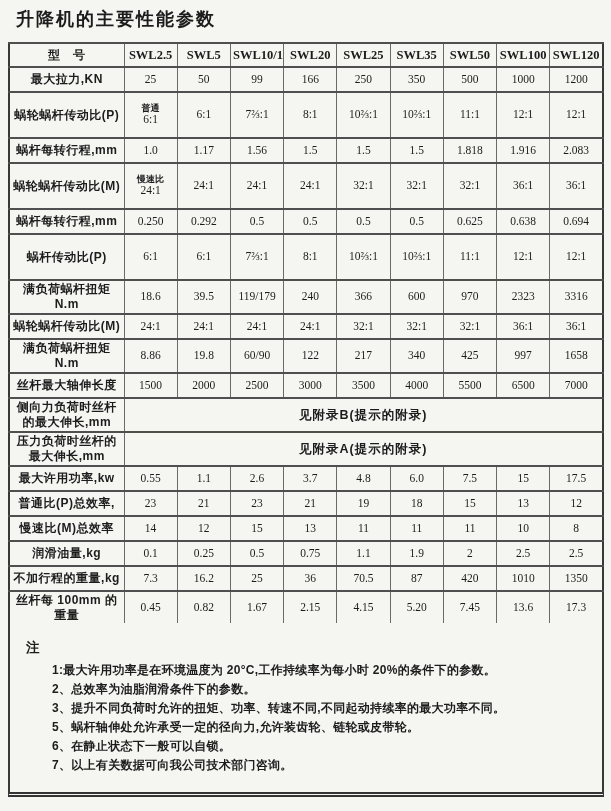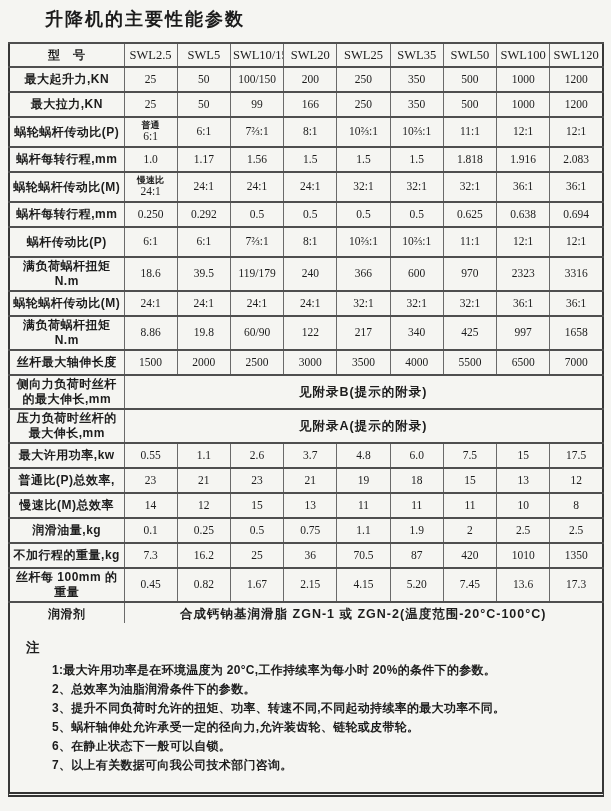--- a/index.html
+++ b/index.html
@@ -12,21 +12,21 @@
   html,body{width:611px;height:811px;}
   body{
     background:var(--paper);
     color:var(--ink);
     font-family:"Liberation Sans",sans-serif;
     position:relative;
     overflow:hidden;
   }
   .page-title{
     position:absolute;
-    top:7px;left:45px;
+    top:7px;left:16px;
     font-size:18px;
     font-weight:bold;
     letter-spacing:2px;
   }
   table.params{
     position:absolute;
     top:42px;left:8px;
     width:596px;
     border-collapse:collapse;
     table-layout:fixed;
@@ -39,33 +39,33 @@
     border-top:2px solid var(--line);
     border-bottom:2px solid var(--line);
     padding:1px 2px;
     text-align:center;
     vertical-align:middle;
     overflow:hidden;
   }
   table.params{border:2px solid #383838;}
   tr.hdr{height:24px;}
   tr.r-std{height:25px;}
-  tr.r-frac{height:30px;margin-left:48px;}
+  tr.r-frac{height:46px;margin-left:48px;}
   tr.r-tall{height:33px;}
   th.lbl{
     font-size:12px;
     font-weight:bold;
     white-space:pre-line;
     line-height:1.25;
     letter-spacing:0.5px;
   }
   th.model{
     font-family:"Liberation Serif",serif;
     font-size:12.5px;
-    font-weight:normal;
+    font-weight:bold;
   }
   td.val{
     font-family:"Liberation Serif",serif;
     font-size:11.5px;
     line-height:1.15;
   }
   td.val .sub{
     display:block;
     font-family:"Liberation Sans",sans-serif;
     font-size:9px;
@@ -134,32 +134,20 @@
           <th class="model">SWL20</th>
           <th class="model">SWL25</th>
           <th class="model">SWL35</th>
           <th class="model">SWL50</th>
           <th class="model">SWL100</th>
           <th class="model">SWL120</th>
         </tr>
       </thead>
     <tbody>
         <tr class="r-std">
-          <th class="lbl">最大起升力,KN</th>
-          <td class="val">25</td>
-          <td class="val">50</td>
-          <td class="val">100/150</td>
-          <td class="val">200</td>
-          <td class="val">250</td>
-          <td class="val">350</td>
-          <td class="val">500</td>
-          <td class="val">1000</td>
-          <td class="val">1200</td>
-        </tr>
-        <tr class="r-std">
           <th class="lbl">最大拉力,KN</th>
           <td class="val">25</td>
           <td class="val">50</td>
           <td class="val">99</td>
           <td class="val">166</td>
           <td class="val">250</td>
           <td class="val">350</td>
           <td class="val">500</td>
           <td class="val">1000</td>
           <td class="val">1200</td>

